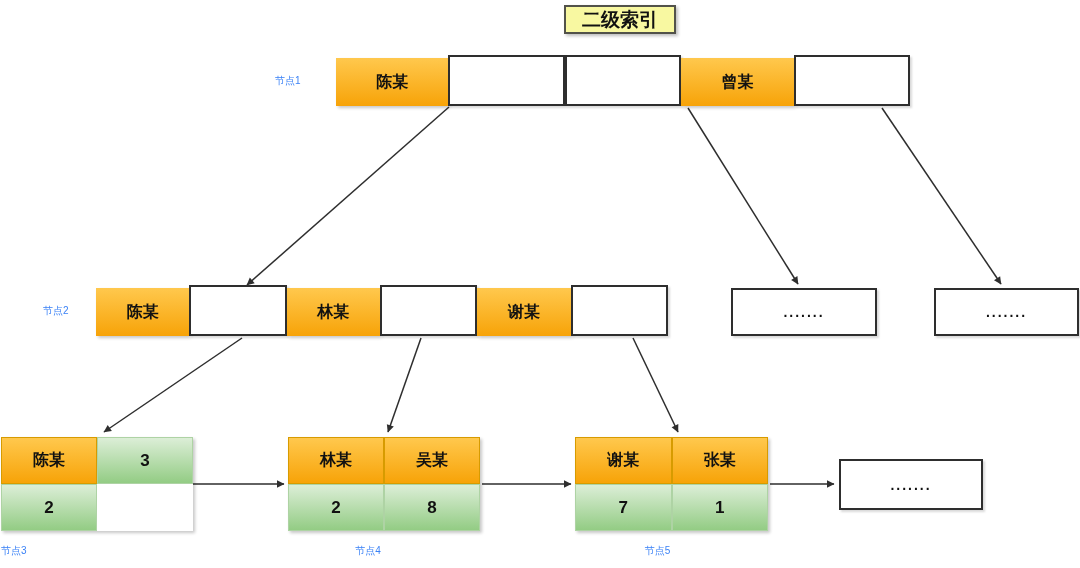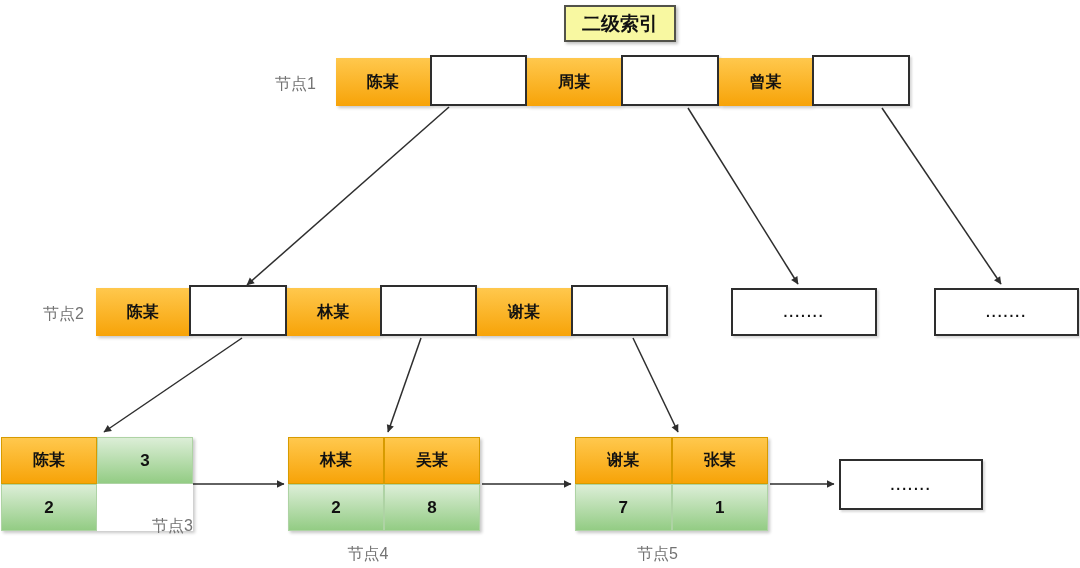--- a/index.html
+++ b/index.html
@@ -5,29 +5,29 @@
   * { margin:0; padding:0; box-sizing:border-box; }
   html,body { background:#ffffff; }
   body { font-family:"Liberation Sans","DejaVu Sans",sans-serif; }
   .canvas {
     position:relative; width:1080px; height:568px; background:#ffffff;
     overflow:hidden;
   }
   .arrows { position:absolute; left:0; top:0; width:1080px; height:568px; pointer-events:none; }
 
   .title-box {
-    position:absolute; left:564px; top:5px; width:112px; height:37px;
+    position:absolute; left:564px; top:5px; width:112px; height:29px;
     background:#f8f8a1; border:2px solid #52524a;
     display:flex; align-items:center; justify-content:center;
     font-size:19px; font-weight:bold; color:#111;
     box-shadow:2px 2px 3px rgba(0,0,0,0.25);
   }
 
   .node-label {
-    position:absolute; font-size:16px; color:#737373; white-space:nowrap;
+    position:absolute; font-size:10px; color:#3b82f6; white-space:nowrap;
   }
 
   .index-row {
     position:absolute; height:48px; display:flex;
   }
   .kcell {
     flex:1; height:100%;
     background:linear-gradient(#ffc84d, #f7a308);
     display:flex; align-items:center; justify-content:center;
     font-size:16px; font-weight:bold; color:#111;
@@ -89,21 +89,20 @@
   </svg>
 
   <div class="title-box">
     <span>二级索引</span>
   </div>
 
   <div class="node-label" style="left:275px; top:74px;">节点1</div>
   <div class="index-row" style="left:336px; top:58px; width:574px;">
     <div class="kcell">陈某</div>
     <div class="pcell"></div>
-    <div class="kcell">周某</div>
     <div class="pcell"></div>
     <div class="kcell">曾某</div>
     <div class="pcell"></div>
   </div>
 
   <div class="node-label" style="left:43px; top:304px;">节点2</div>
   <div class="index-row" style="left:96px; top:288px; width:572px;">
     <div class="kcell">陈某</div>
     <div class="pcell"></div>
     <div class="kcell">林某</div>
@@ -113,21 +112,21 @@
   </div>
 
   <div class="ellipsis-box" style="left:731px; top:288px; width:146px; height:48px;">.......</div>
   <div class="ellipsis-box" style="left:934px; top:288px; width:145px; height:48px;">.......</div>
 
   <div class="leaf" style="left:1px; top:437px; width:192px;">
     <div class="key">陈某</div>
     <div class="val">3</div>
     <div class="val">2</div>
   </div>
-  <div class="node-label" style="left:1px; top:516px; width:192px; text-align:right;">节点3</div>
+  <div class="node-label" style="left:1px; top:544px; width:192px; text-align:left;">节点3</div>
 
   <div class="leaf" style="left:288px; top:437px; width:192px;">
     <div class="key">林某</div>
     <div class="key">吴某</div>
     <div class="val">2</div>
     <div class="val">8</div>
   </div>
   <div class="node-label" style="left:272px; top:544px; width:192px; text-align:center;">节点4</div>
 
   <div class="leaf" style="left:575px; top:437px; width:193px;">

